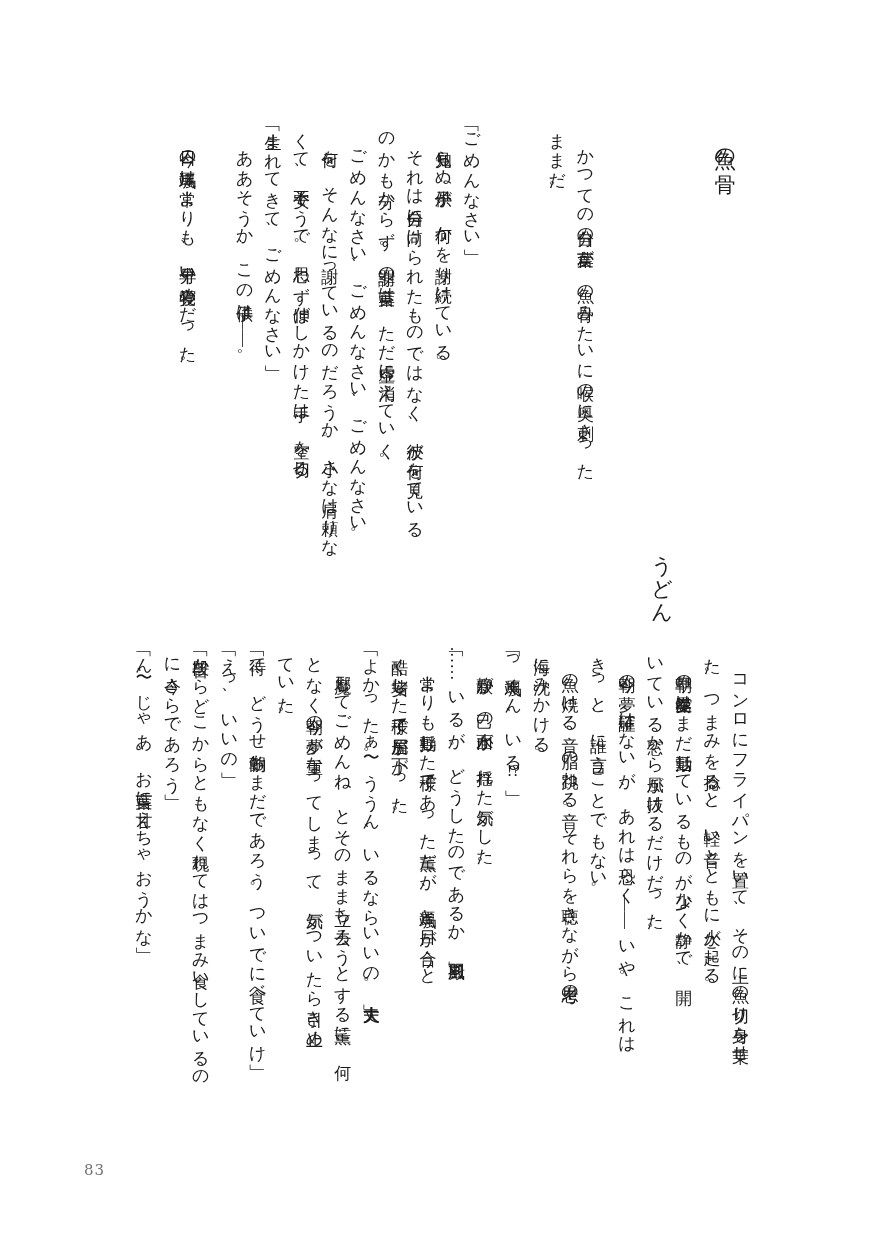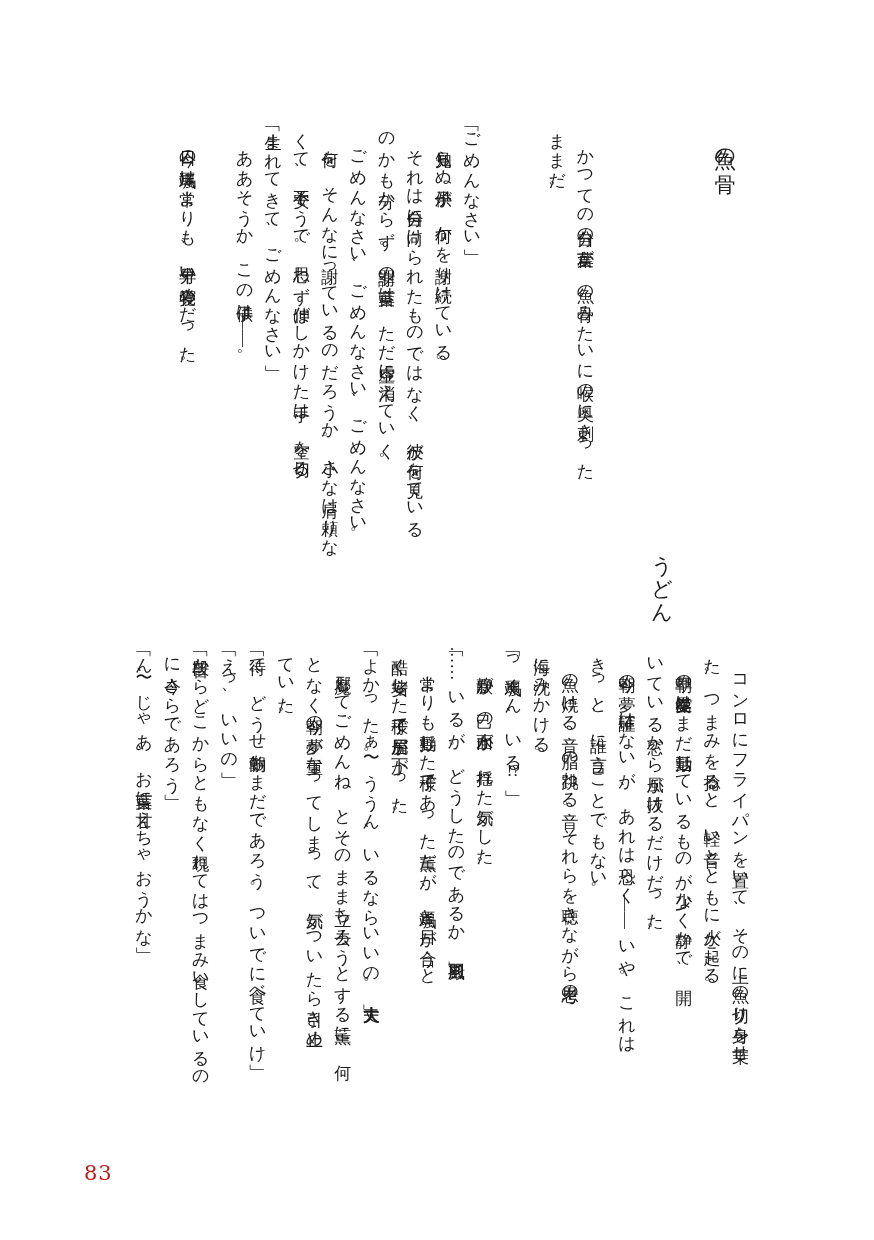--- a/index.html
+++ b/index.html
@@ -43,23 +43,23 @@
   }
   #band-fish  { top: 121px; right: 275px; }
   #band-udon  { top: 646px; right: 120px; }
   #title-fish { top: 134px; right: 135px; }
   #title-udon { top: 540px; right: 198px; }
   .tcy { text-combine-upright: all; }
   #page-number {
     position: absolute;
     left: 84px;
     top: 1161px;
-    font-size: 21px;
+    font-size: 15px;
     letter-spacing: 1px;
-    color: #b91c1c;
+    color: #737373;
     font-family: "DejaVu Serif", serif;
   }
 </style>
 </head>
 <body>
 
 <div id="page">
 
   <div id="title-fish" class="vtitle">魚の骨</div>
 

